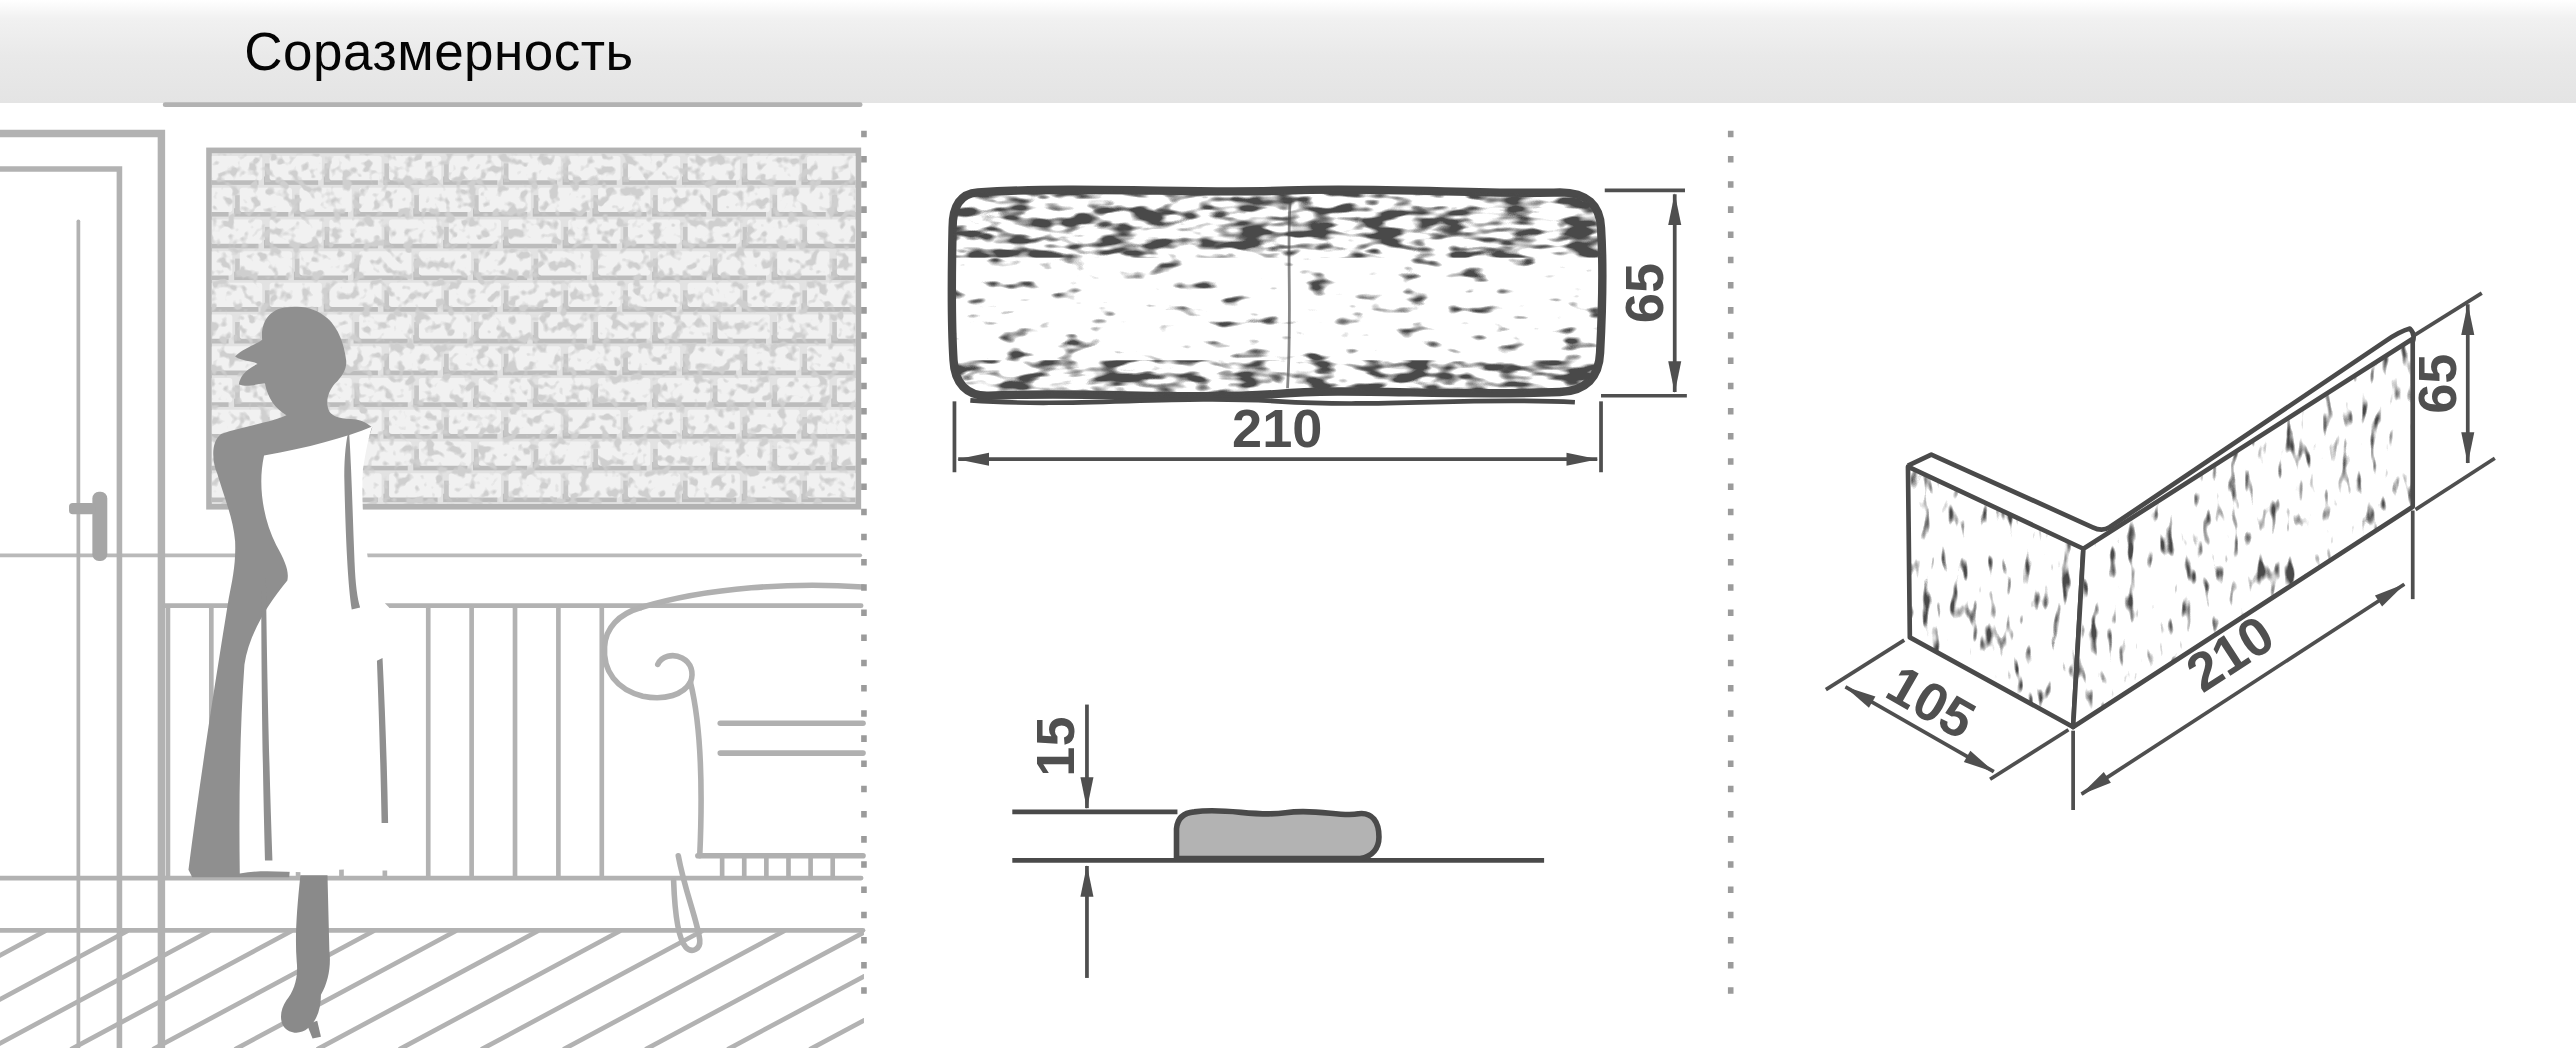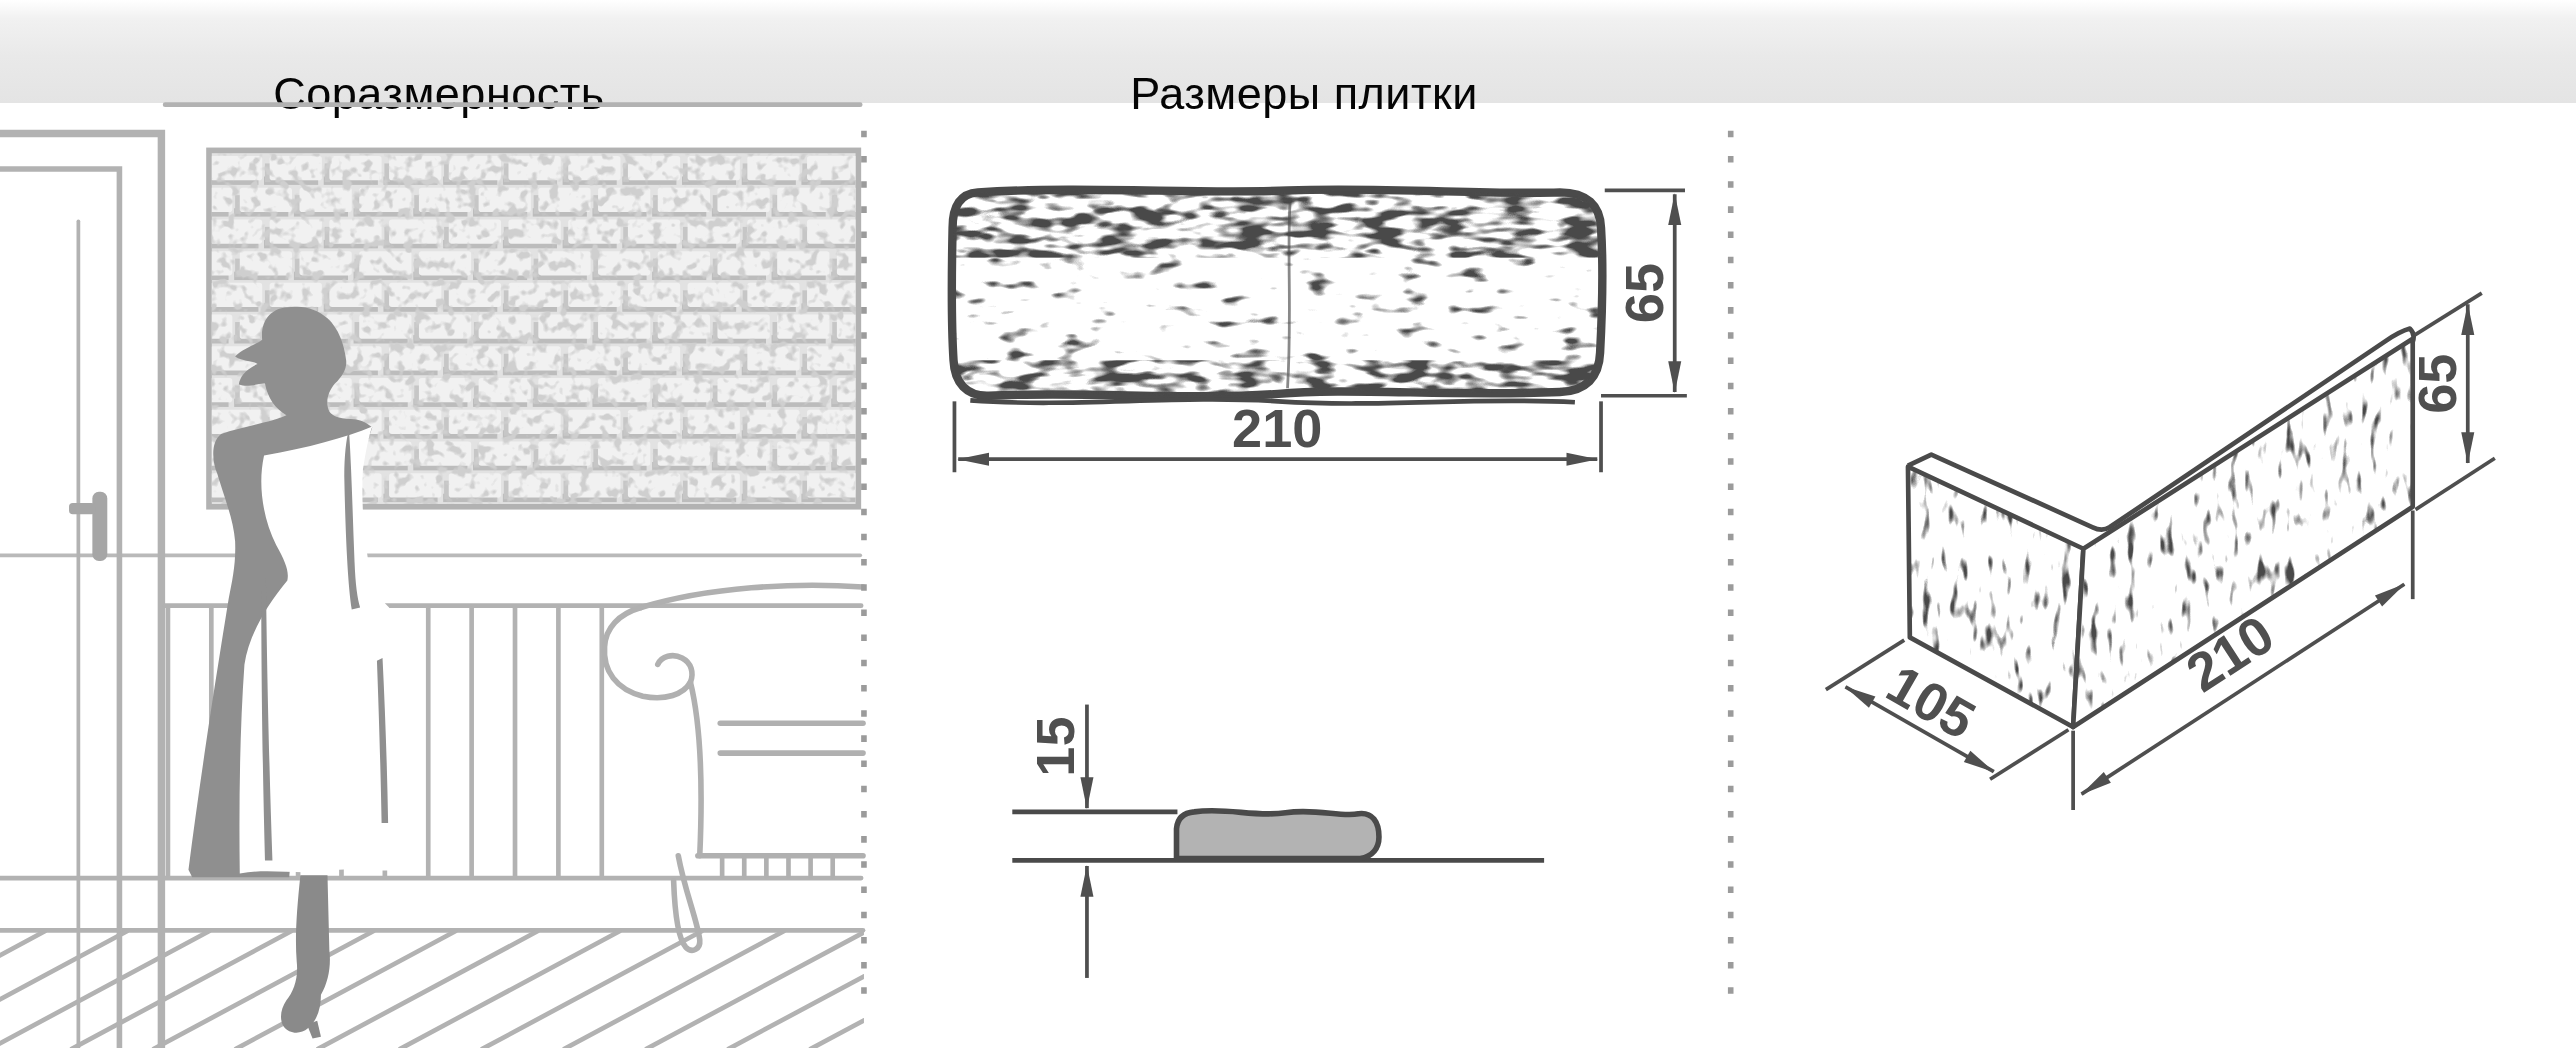--- a/index.html
+++ b/index.html
@@ -6,36 +6,35 @@
   .stage{
     position:relative;width:2576px;height:1049px;overflow:hidden;background:#fff;
     font-family:"Liberation Sans","DejaVu Sans",sans-serif;
   }
   .header-band{
     position:absolute;left:0;top:0;width:2576px;height:103px;
     background:linear-gradient(180deg,#ffffff 0%,#f1f1f1 18%,#e9e9e9 55%,#e4e4e4 100%);
   }
   .col-title{
     position:absolute;top:51px;transform:translate(-50%,-50%);
-    font-size:45px;color:#050505;white-space:nowrap;letter-spacing:0.5px;margin-top:43px;
+    font-size:53px;color:#050505;white-space:nowrap;letter-spacing:0.5px;
   }
   .t-left{left:439px;}
   .t-mid{left:1304px;}
   .t-right{left:2169px;}
   svg.canvas{position:absolute;left:0;top:0;}
   .dimtxt{font-family:"Liberation Sans","DejaVu Sans",sans-serif;font-size:58px;font-weight:bold;fill:#4f4f4f;}
 </style>
 </head>
 <body>
 
 <div class="stage">
 
   <div class="header-band">
     <div class="col-title t-left">Соразмерность</div>
-    <div class="col-title t-mid">Размеры плитки</div>
   </div>
 
   <svg class="canvas" width="2576" height="1049" viewBox="0 0 2761 1124">
     <defs>
       <marker id="arr" viewBox="0 0 36 16" refX="35" refY="8" markerWidth="36" markerHeight="16" markerUnits="userSpaceOnUse" orient="auto-start-reverse">
         <path d="M36,8 L2,1 L2,15 Z" fill="#4f4f4f"></path>
       </marker>
 
       <filter id="flA" x="-5%" y="-5%" width="110%" height="110%">
         <feTurbulence type="fractalNoise" baseFrequency="0.028 0.09" numOctaves="2" seed="7" result="n"></feTurbulence>

